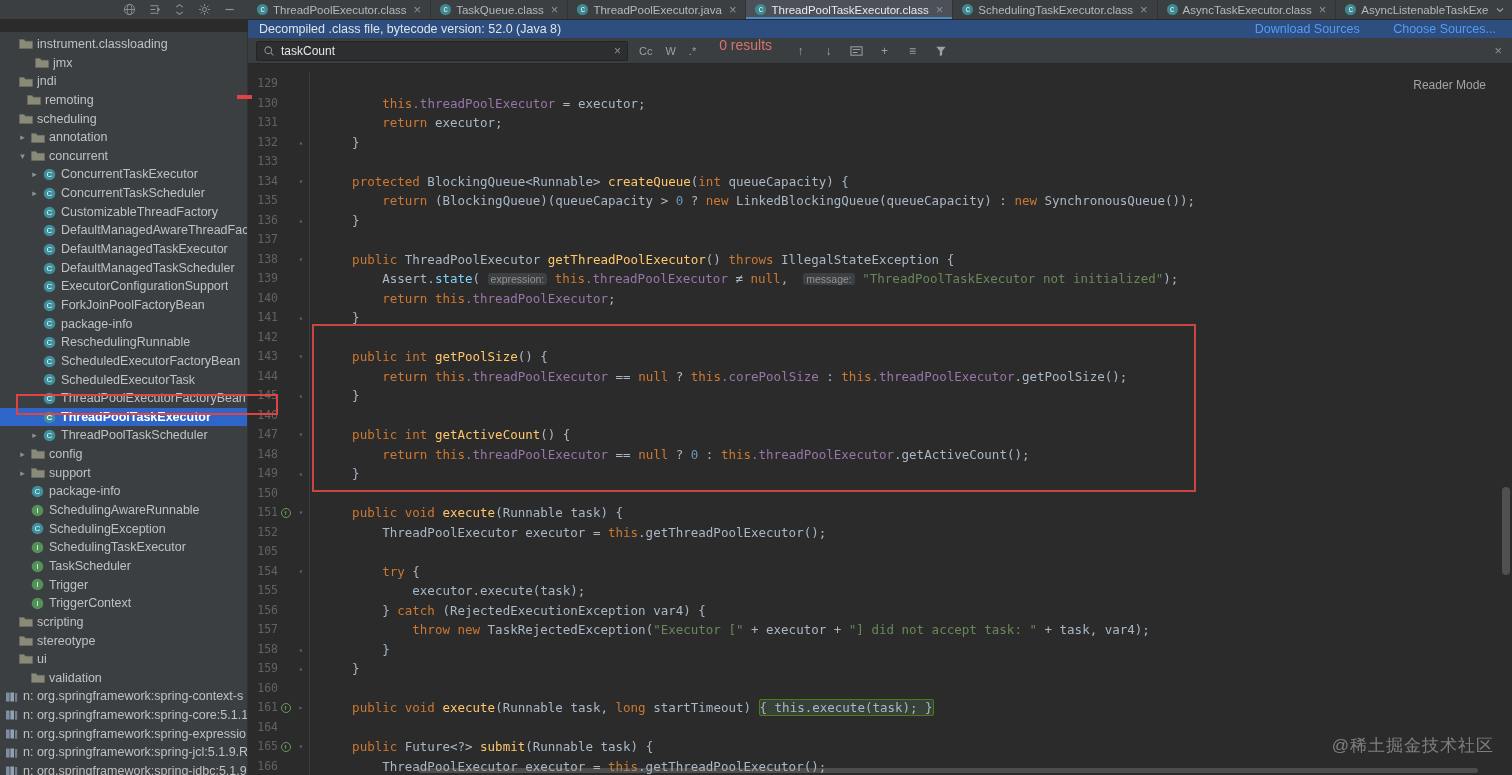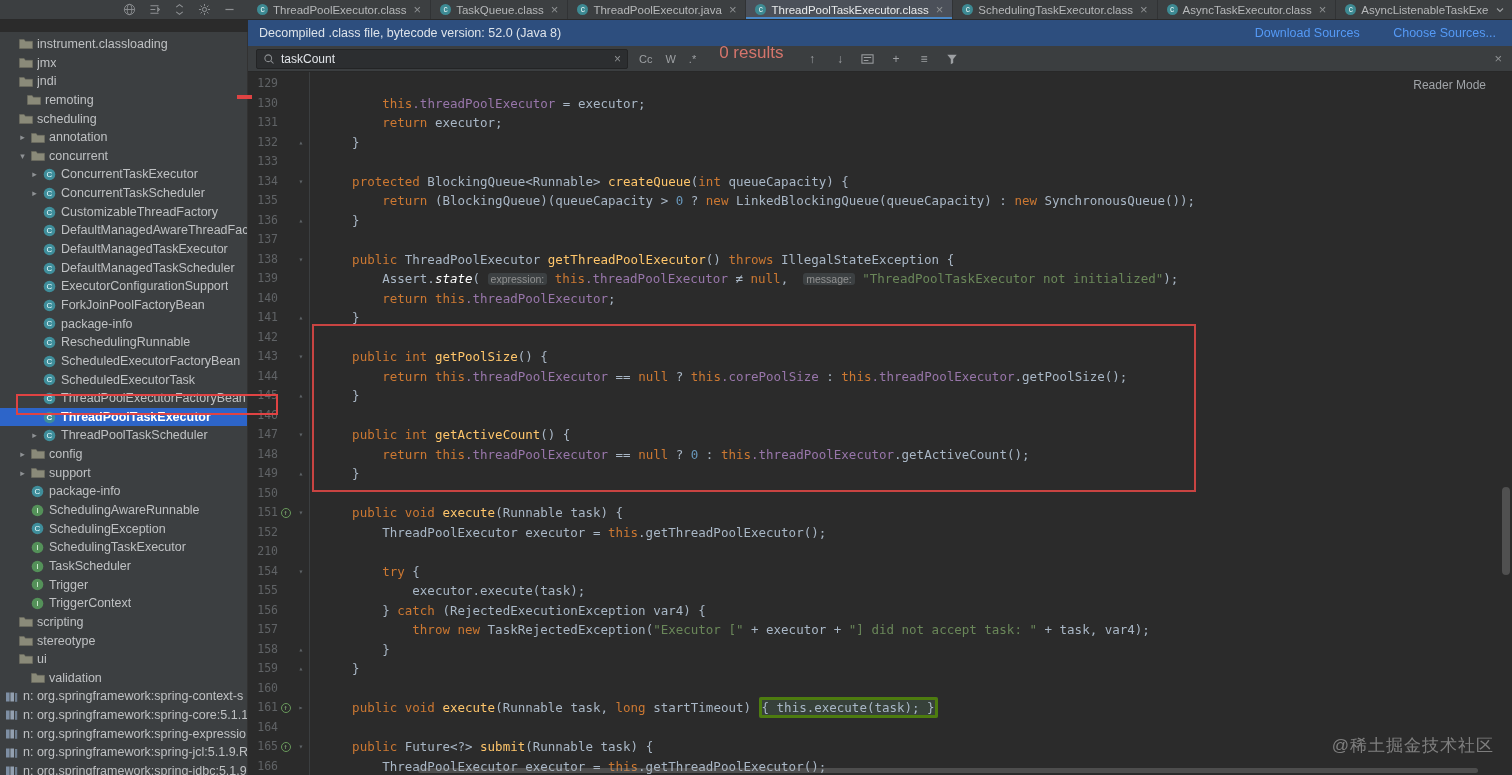--- a/index.html
+++ b/index.html
@@ -28,32 +28,32 @@
   .trow { height:18.65px; line-height:18.65px; display:flex; align-items:center; color:#bfc1c3;
           font-size:12.5px; white-space:nowrap; overflow:hidden; }
   .trow.selected { background:#2d65c9; color:#ffffff; font-weight:bold; }
   .chev { width:13px; flex:none; font-size:9px; color:#8f9295; text-align:center; }
   .ticon { width:15px; height:14px; flex:none; display:flex; align-items:center; justify-content:center;
            margin:0 4px 0 1px; }
   .tlabel { overflow:hidden; }
 
   
   .main { position:absolute; left:248px; top:20px; right:0; bottom:0; }
-  .banner { height:26px; background:#2d4e7e; display:flex; align-items:center;
+  .banner { height:18px; background:#2d4e7e; display:flex; align-items:center;
             justify-content:space-between; padding:0 16px 0 11px; font-size:12.5px; color:#dde3ea; }
   .banner-links a { color:#559af6; margin-left:30px; text-decoration:none; cursor:pointer; }
 
   .searchbar { height:26px; background:#3b3e40; border-bottom:1px solid #282828; display:flex;
                align-items:center; padding:0 10px 0 8px; gap:9px; color:#9da0a3; font-size:12px; }
   .search-field { width:372px; height:20px; background:#2c2e30; border:1px solid #232425;
                   border-radius:2px; display:flex; align-items:center; padding:0 6px; gap:6px; flex:none; }
   .search-query { flex:1; color:#e2e5e9; font-size:12px; }
   .sf-x { color:#8e9193; font-size:12px; }
   .toggle { font-size:11px; padding:0 2px; }
-  .results { color:#d5756c; font-size:17px; margin:0 10px 12px 12px; }
+  .results { color:#d5756c; font-size:14px; margin:0 10px 12px 12px; }
   .sicon { width:19px; text-align:center; font-size:12px; display:flex; justify-content:center; align-items:center; }
   .search-close { margin-left:auto; font-size:13px; color:#8e9193; }
 
   
   .editor { position:absolute; left:0; right:0; top:52px; bottom:0; background:#2b2b2b; overflow:hidden; }
   #rows { position:absolute; top:2px; left:0; right:0; }
   .row { height:19.5px; line-height:19.5px; display:flex;
          font-family:"DejaVu Sans Mono","Liberation Mono",monospace; font-size:12.5px; }
   .ln { width:30px; flex:none; text-align:right; color:#606366; font-size:11.5px; }
   .ovr { width:15px; flex:none; display:flex; align-items:center; justify-content:center; }
@@ -62,24 +62,24 @@
   .fold { width:16px; flex:none; text-align:center; color:#5f6468; font-size:8px; }
   .code { padding-left:13px; white-space:pre; color:#a9b7c6; }
   .gutter-divider { position:absolute; left:61px; top:0; bottom:0; width:1px; background:#3b3e40; }
 
   .tok-p { color:#a9b7c6; }
   .tok-k { color:#cc7832; }
   .tok-m { color:#ffc66b; }
   .tok-f { color:#9876aa; }
   .tok-s { color:#6a8759; }
   .tok-n { color:#6897bb; }
-  .tok-i { color:#ffffff; font-style:italic; }
+  .tok-i { color:#7dd3fc; }
   .tok-h { color:#919191; background:#3c4042; border-radius:3px; padding:0 3px; font-size:10.5px;
            font-family:"Liberation Sans",sans-serif; }
-  .tok-d { color:#a9b7c6; background:#37413a; border:3px solid #4d7c0f; border-radius:2px; }
+  .tok-d { color:#a9b7c6; background:#37413a; border:1px solid #4d7c0f; border-radius:2px; }
 
   .red-rect { position:absolute; left:64px; top:252px; width:884px; height:168px;
               border:2px solid #c94442; pointer-events:none; }
   .reader-mode { position:absolute; top:6px; right:26px; color:#a0a4a8; font-size:12px; }
   .vthumb { position:absolute; right:2px; top:415px; width:8px; height:88px;
             background:rgba(164,164,164,.30); border-radius:4px; }
   .hthumb { position:absolute; bottom:2px; left:170px; width:1060px; height:5px;
             background:rgba(164,164,164,.28); border-radius:3px; }
 
   
@@ -172,21 +172,21 @@
   <aside class="sidebar" id="tree">
       <div class="trow" style="padding-left: 4px;">
         <span class="chev"></span>
         <span class="ticon">
           <svg width="14" height="12" viewBox="0 0 14 12">
             <path d="M0.5 1.5h4.6l1.3 1.8h7.1v7.2h-13z" fill="#8a8a79" stroke="#6f6f62" stroke-width="0.6"></path>
           </svg>
         </span>
         <span class="tlabel">instrument.classloading</span>
       </div>
-      <div class="trow" style="padding-left: 4px;">
+      <div class="trow" style="padding-left: 4px; margin-left: 16px;">
         <span class="chev"></span>
         <span class="ticon">
           <svg width="14" height="12" viewBox="0 0 14 12">
             <path d="M0.5 1.5h4.6l1.3 1.8h7.1v7.2h-13z" fill="#8a8a79" stroke="#6f6f62" stroke-width="0.6"></path>
           </svg>
         </span>
         <span class="tlabel">jmx</span>
       </div>
       <div class="trow" style="padding-left: 4px; text-align: right;">
         <span class="chev"></span>
@@ -756,21 +756,21 @@
             <span class="fold">▾</span>
             <span class="code"><span class="tok-p">    </span><span class="tok-k">public</span><span class="tok-p"> </span><span class="tok-k">void</span><span class="tok-p"> </span><span class="tok-m">execute</span><span class="tok-p">(Runnable task) {</span></span>
           </div>
           <div class="row">
             <span class="ln">152</span>
             <span class="ovr"></span>
             <span class="fold"></span>
             <span class="code"><span class="tok-p">        ThreadPoolExecutor executor = </span><span class="tok-k">this</span><span class="tok-p">.getThreadPoolExecutor();</span></span>
           </div>
           <div class="row">
-            <span class="ln">210</span>
+            <span class="ln">105</span>
             <span class="ovr"></span>
             <span class="fold"></span>
             <span class="code"></span>
           </div>
           <div class="row">
             <span class="ln">154</span>
             <span class="ovr"></span>
             <span class="fold">▾</span>
             <span class="code"><span class="tok-p">        </span><span class="tok-k">try</span><span class="tok-p"> {</span></span>
           </div>

